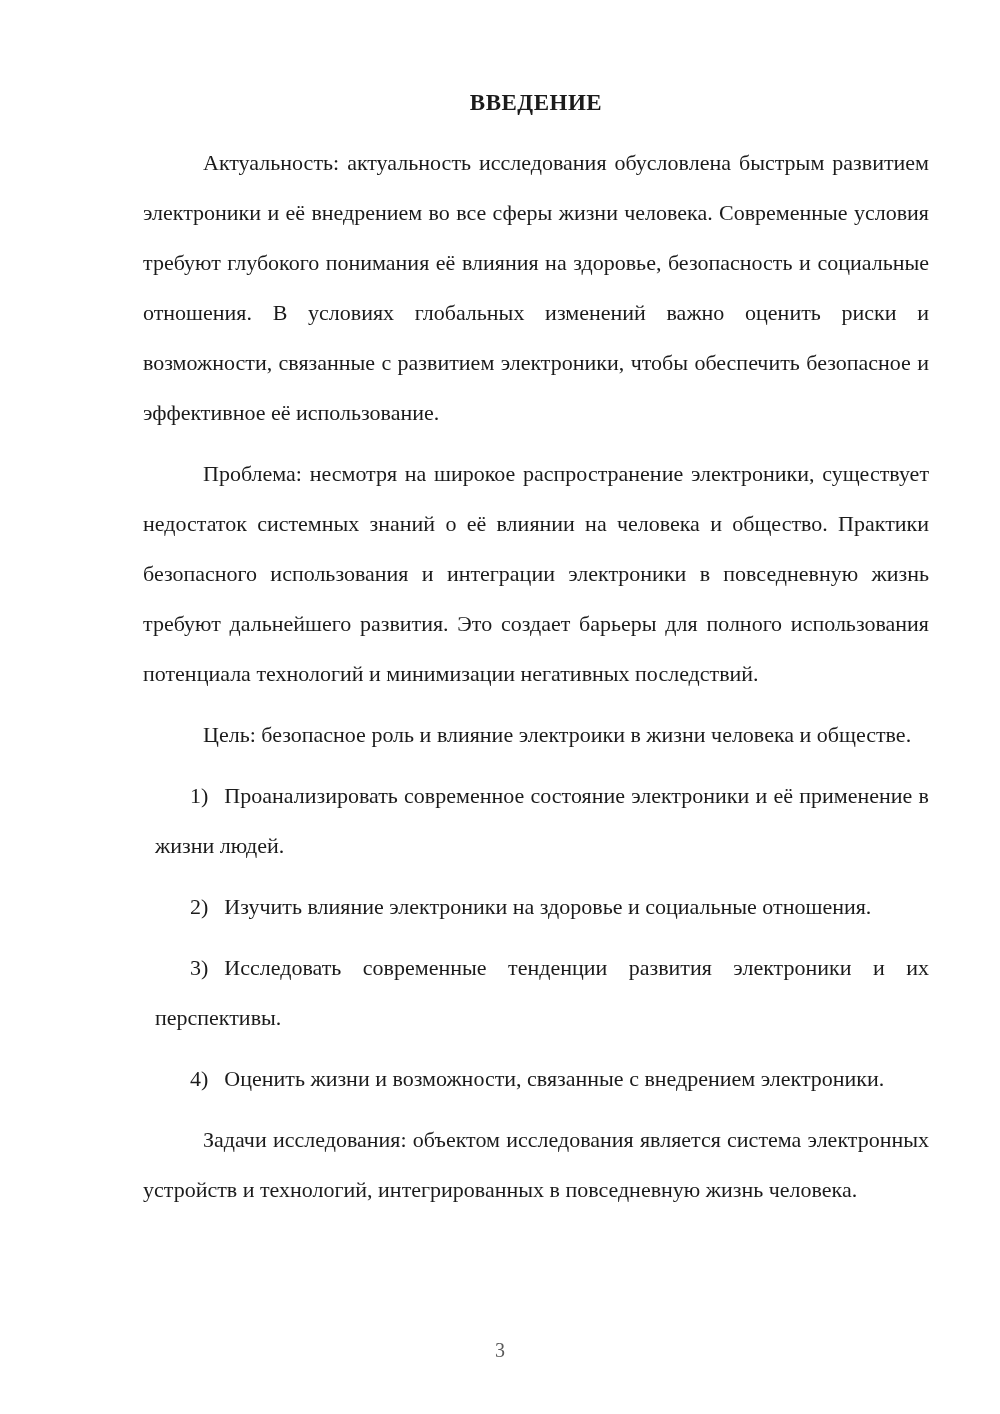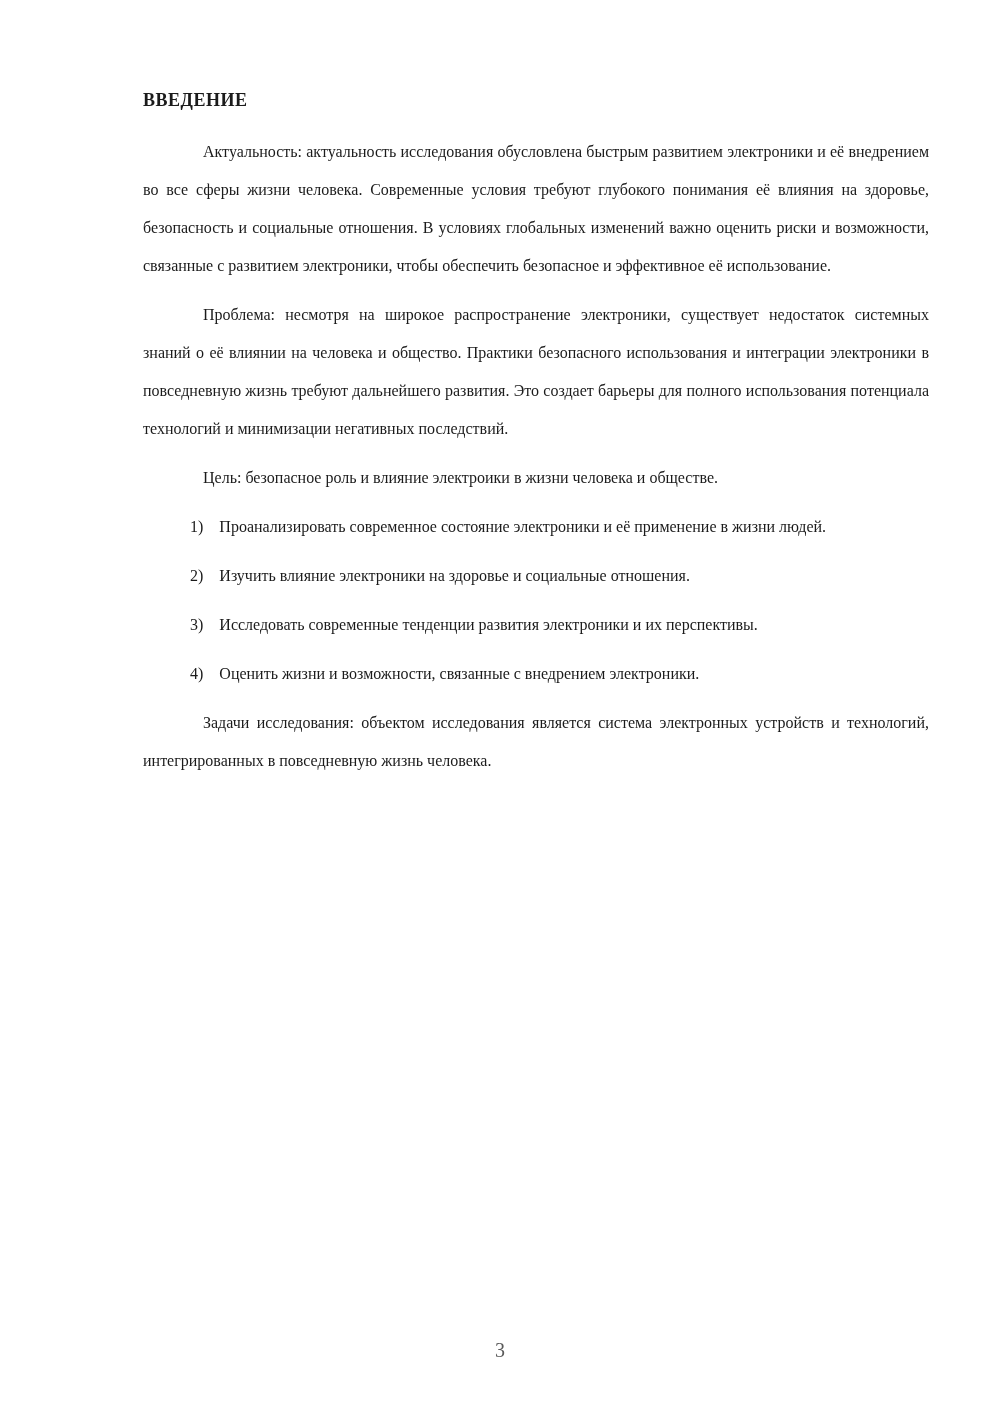--- a/index.html
+++ b/index.html
@@ -12,28 +12,29 @@
   }
   .page {
     position: relative;
     width: 1000px;
     height: 1414px;
     background: #ffffff;
     padding: 90px 71px 0 143px; 
     overflow: hidden;
   }
   .doc-title {
+    text-align: center;
     font-weight: bold;
-    font-size: 18px;
+    font-size: 23px;
     letter-spacing: 0.5px;
     margin-bottom: 22px;
   }
   .para {
-    font-size: 16px;
-    line-height: 38px;
+    font-size: 22px;
+    line-height: 50px;
     text-align: justify;
     margin-bottom: 11px;
   }
   .para.indent { text-indent: 60px; }
   .para.list-item { text-indent: 35px; margin-left: 12px; }
   .list-item .marker { padding-right: 16px; }
   .page-number {
     position: absolute;
     bottom: 52px;
     left: 0;

